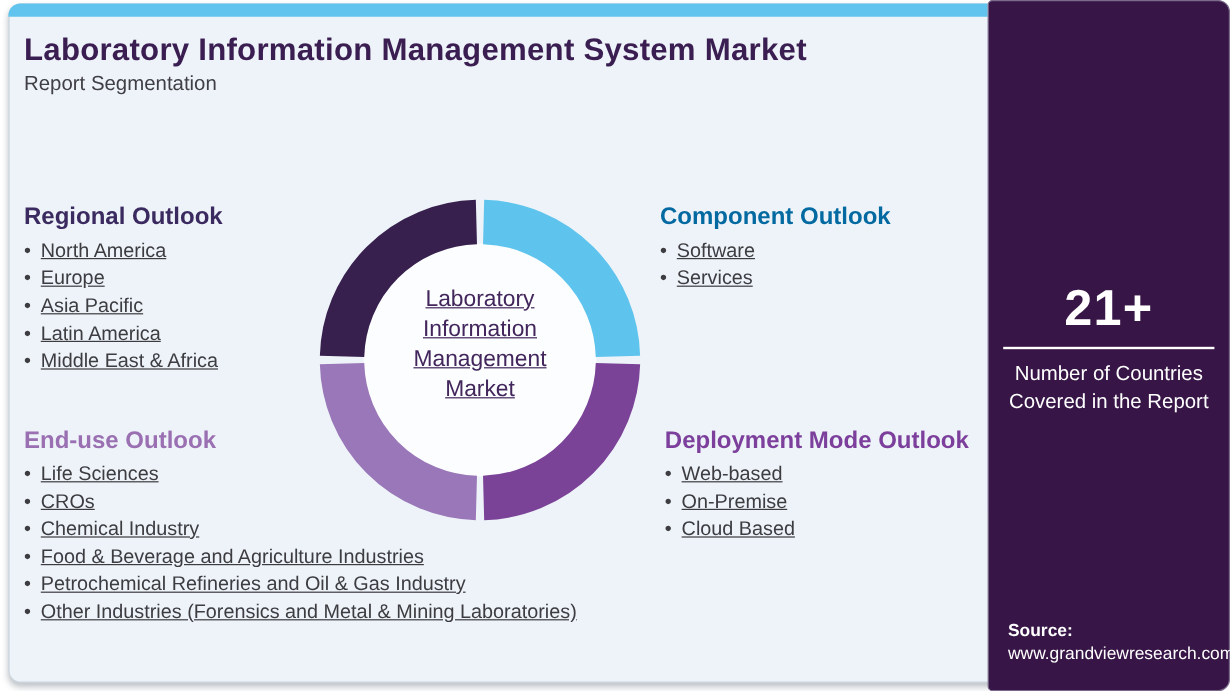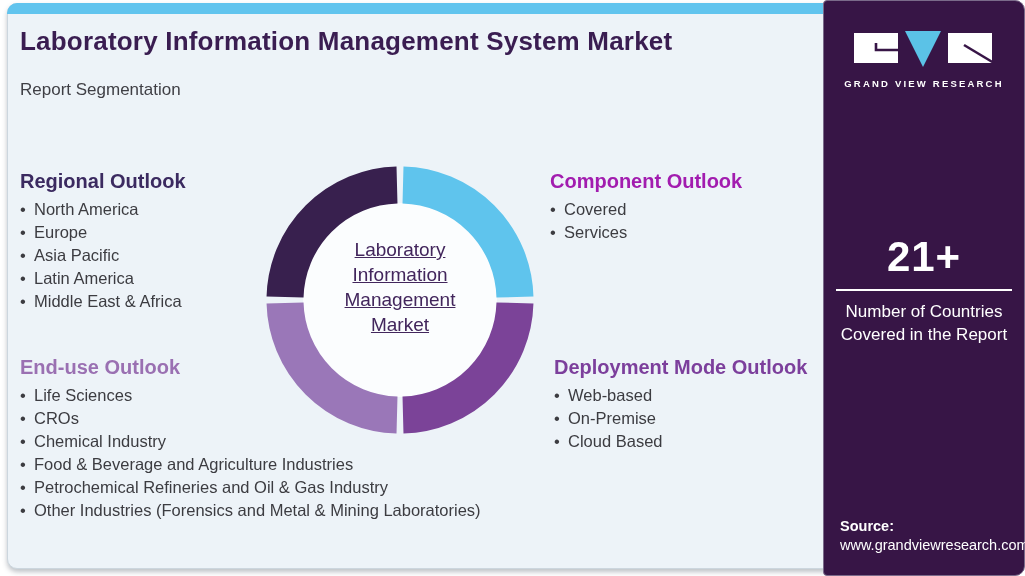--- a/index.html
+++ b/index.html
@@ -9,35 +9,35 @@
 
   
   .panel { position:absolute; left:7px; top:3px; width:1010px; height:566px;
            background:#edf3f8; border:1px solid #ccd6de; border-radius:10px;
            box-shadow:0 3px 5px rgba(110,120,130,.45); }
   .topbar { position:absolute; left:7px; top:3px; width:816px; height:11px;
             background:#61c4ee; border-radius:10px 0 0 0; }
 
   .title { position:absolute; left:20px; top:26px; font-size:26px; font-weight:bold;
            color:#3a1d51; letter-spacing:.2px; }
-  .subtitle { position:absolute; left:20px; top:60px; font-size:17px; color:#3f3f45;margin-top:20px; }
+  .subtitle { position:absolute; left:20px; top:60px; font-size:17px; color:#3f3f45; }
 
   .section { position:absolute; }
   .section h2 { font-size:20px; font-weight:bold; margin-bottom:5px; }
   .section ul { list-style:none; }
-  .section li { font-size:16.5px; color:#3c3c41; line-height:23px; padding-left:14px; position:relative; }
+  .section li { font-size:16.5px; color:#3c3c41; line-height:23px; padding-left:14px; position:relative;text-decoration:underline; }
   .section li::before { content:"\2022"; position:absolute; left:0; top:0; color:#3c3c41; }
 
   .sec-regional   { left:20px;  top:170px; }
   .sec-component  { left:550px; top:170px; }
   .sec-enduse     { left:20px;  top:356px; width:560px; }
   .sec-deployment { left:524px; top:356px;margin-left:30px; }
 
   .sec-regional   h2 { color:#3b2a60; }
-  .sec-component  h2 { color:#a21caf; }
+  .sec-component  h2 { color:#0369a1; }
   .sec-enduse     h2 { color:#9a70b2; }
   .sec-deployment h2 { color:#7c3f9c; }
 
   
   .donut { position:absolute; left:265px; top:165px; width:270px; height:270px; }
   .donut-center-text { position:absolute; left:300px; top:237px; width:200px;
            text-align:center; font-size:19px; line-height:25px; color:#42265c;text-decoration:underline; }
 
   
   .sidebar { position:absolute; left:823px; top:0; width:202px; height:576px;
@@ -71,21 +71,21 @@
       <li>Europe</li>
       <li>Asia Pacific</li>
       <li>Latin America</li>
       <li>Middle East &amp; Africa</li>
     </ul>
   </div>
 
   <div class="section sec-component">
     <h2>Component Outlook</h2>
     <ul>
-      <li>Covered</li>
+      <li>Software</li>
       <li>Services</li>
     </ul>
   </div>
 
   <div class="section sec-enduse">
     <h2>End-use Outlook</h2>
     <ul>
       <li>Life Sciences</li>
       <li>CROs</li>
       <li>Chemical Industry</li>
@@ -112,30 +112,20 @@
     <path d="M 20.04 132.0 A 115 115 0 0 1 132.0 20.0" fill="none" stroke="#38204e" stroke-width="37"></path>
   </svg>
   <div class="donut-center-text">
     <div>Laboratory</div>
     <div>Information</div>
     <div>Management</div>
     <div>Market</div>
   </div>
 
   <aside class="sidebar">
-    <div class="logo-wrap">
-      <svg width="150" height="42" viewBox="0 0 150 42">
-        <rect x="5" y="6" width="44" height="30" fill="#ffffff"></rect>
-        <path d="M 27 16 L 27 23 L 49 23" fill="none" stroke="#371546" stroke-width="2.6"></path>
-        <polygon points="56,4 92,4 74,40" fill="#5bc2e7"></polygon>
-        <rect x="99" y="6" width="44" height="30" fill="#ffffff"></rect>
-        <path d="M 115 18 L 145 36" fill="none" stroke="#371546" stroke-width="2.6"></path>
-      </svg>
-      <div class="logo-text">GRAND VIEW RESEARCH</div>
-    </div>
 
     <div class="stat">
       <div class="stat-value">21+</div>
       <div class="stat-divider"></div>
       <div class="stat-label">Number of Countries Covered in the Report</div>
     </div>
 
     <div class="source">
       <div class="source-label">Source:</div>
       <div class="source-url">www.grandviewresearch.com</div>

